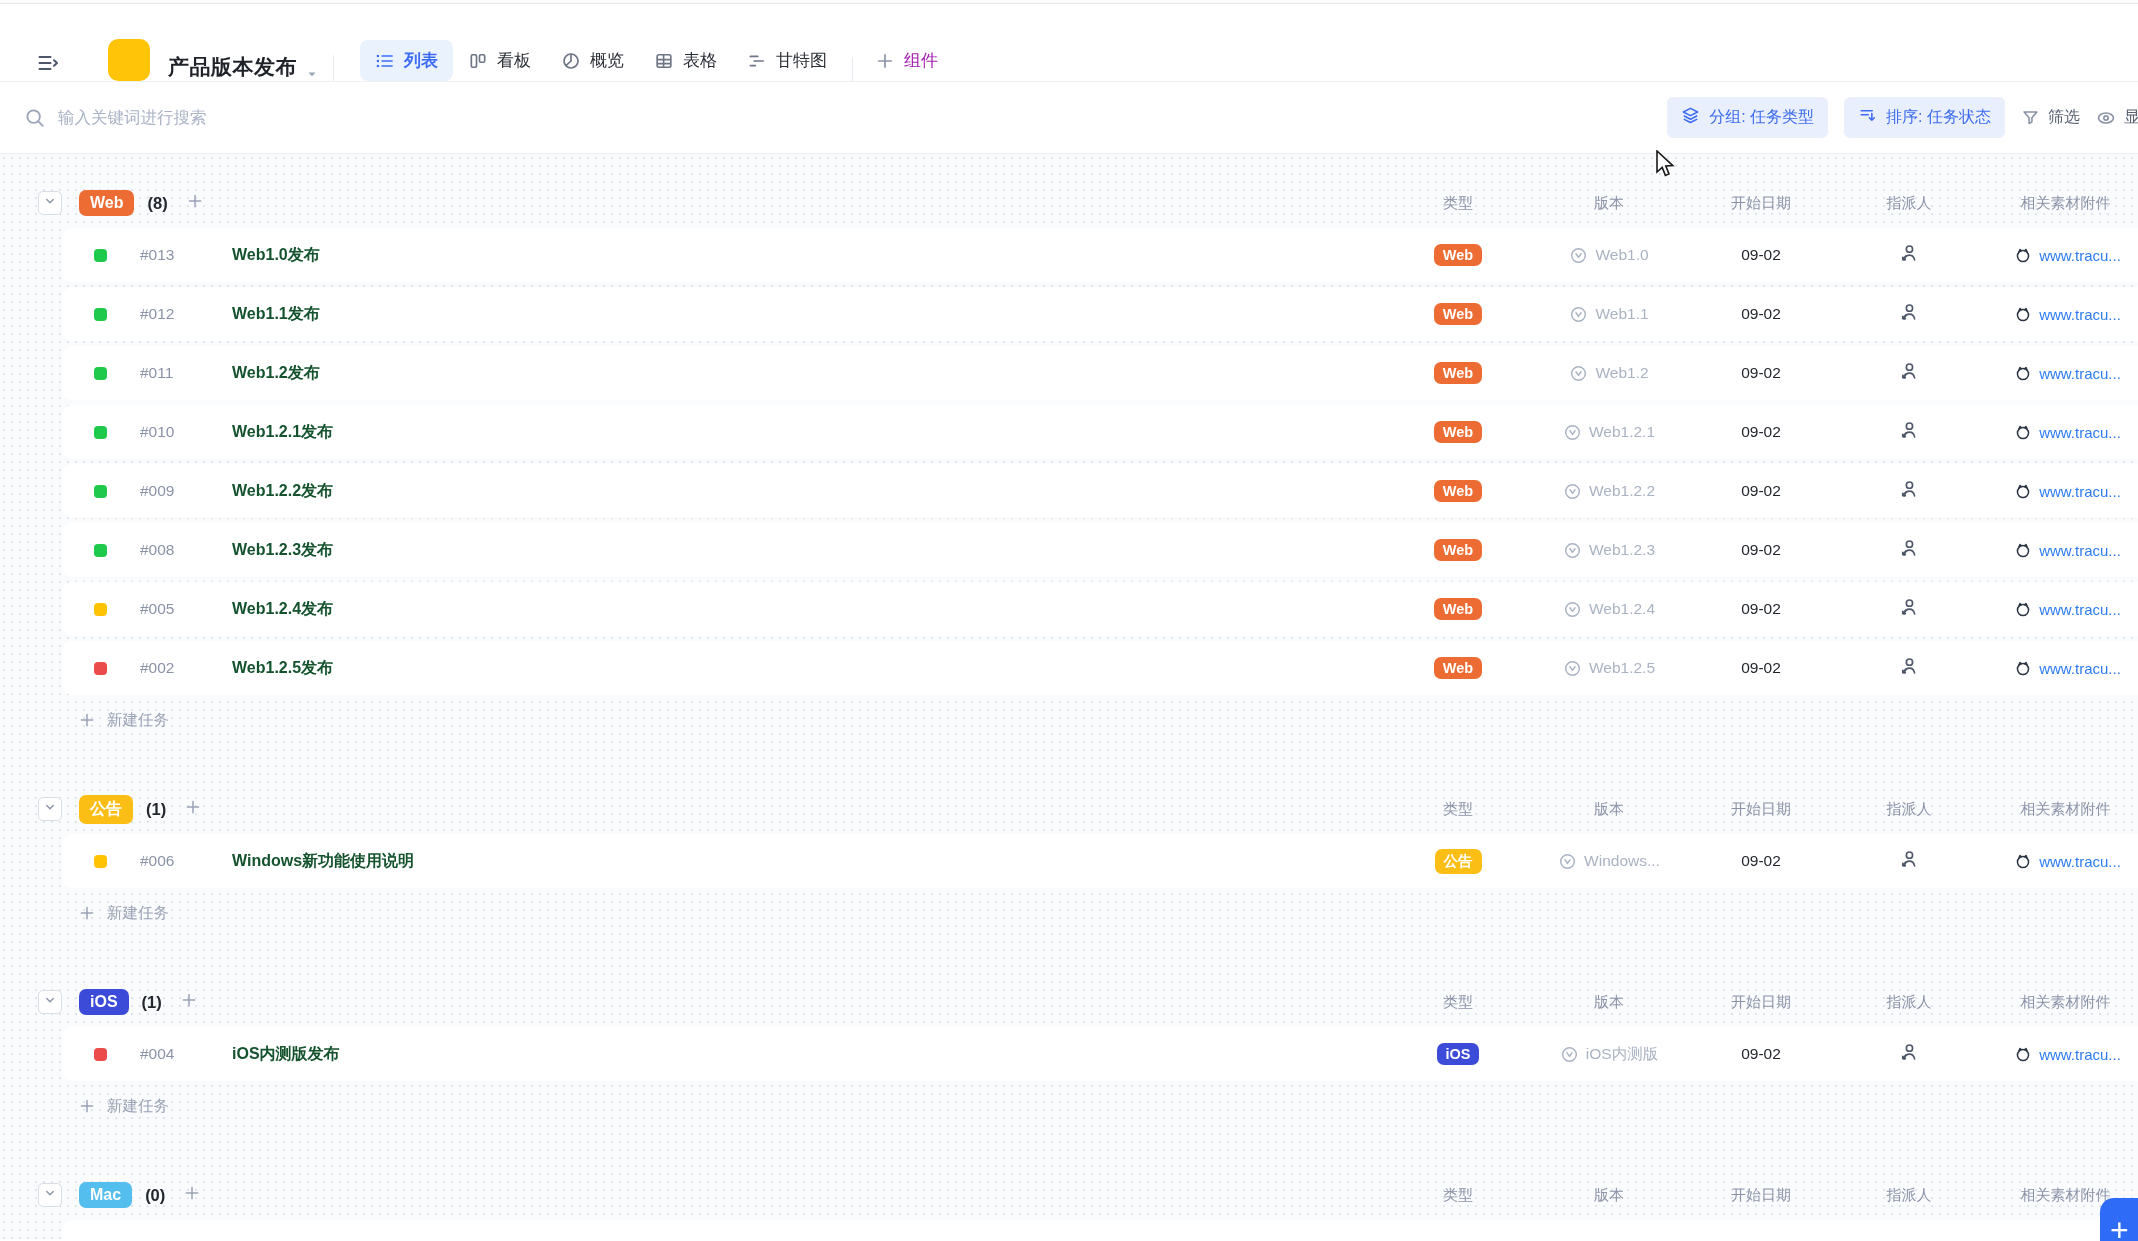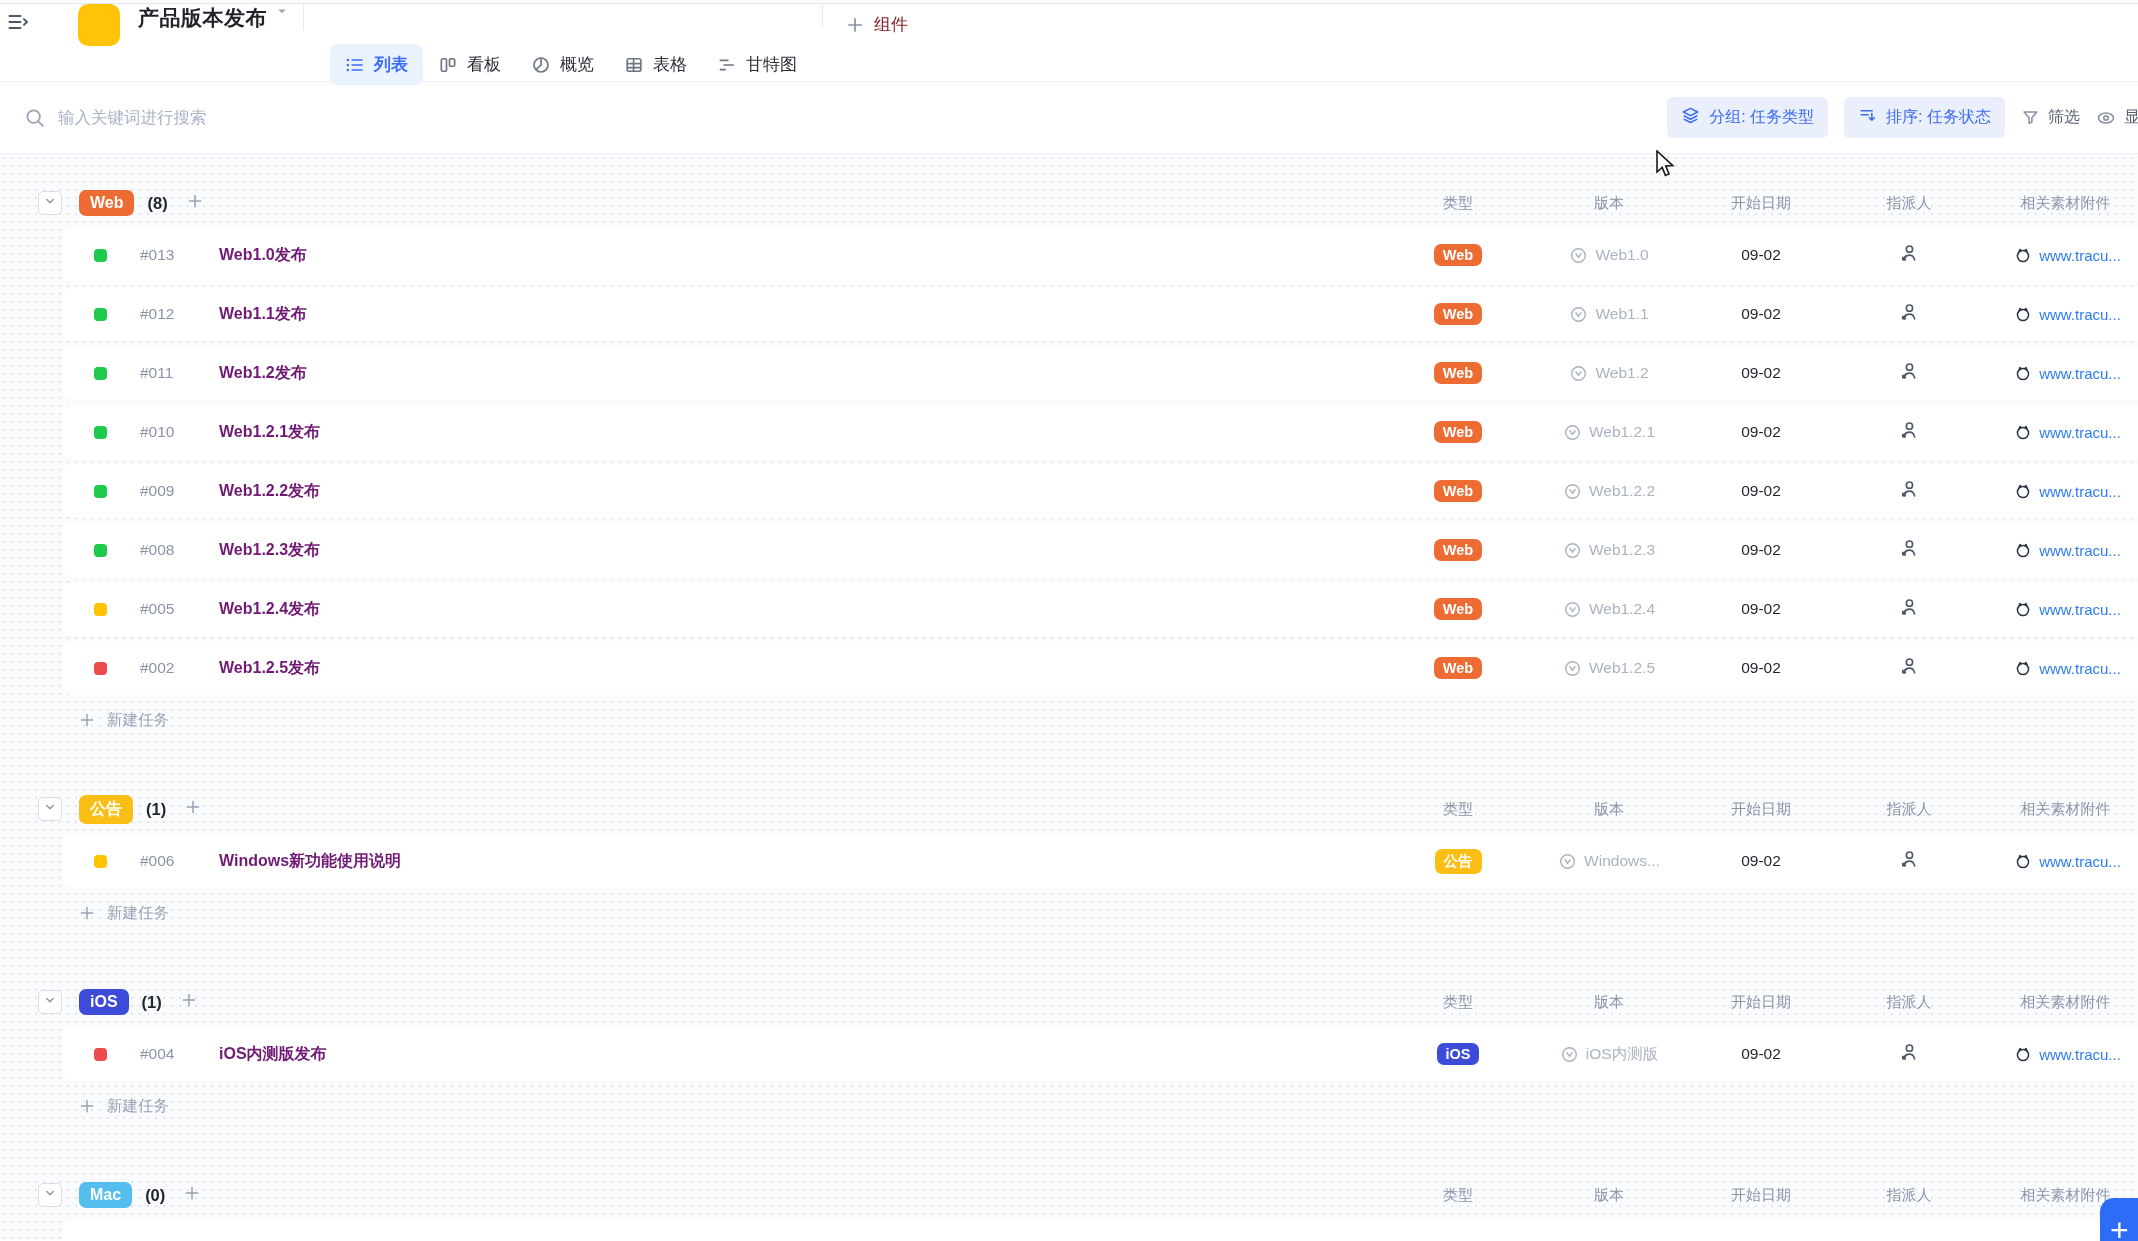--- a/index.html
+++ b/index.html
@@ -6,40 +6,40 @@
   html,body { width:2138px; height:1241px; overflow:hidden; }
   body {
     font-family:"Liberation Sans","DejaVu Sans",sans-serif;
     background:#fff; color:#23272f; position:relative;
   }
   .top-strip { height:4px; background:#fbfbfc; border-bottom:1px solid #e4e7ec; }
 
   
   .topbar {
     height:78px; background:#fff; border-bottom:1px solid #eef0f4;
-    display:flex; align-items:flex-start; 
+    display:flex; align-items:flex-end; padding-left:30px;
   }
   .icon-btn { display:flex; align-items:center; justify-content:center; cursor:pointer; color:#4e5769; }
   .collapse-btn { width:36px; height:36px; }
   .logo {
     width:42px; height:42px; border-radius:10px; background:#ffc408; margin-left:42px;
   }
   .proj-title { font-size:21px; font-weight:700; color:#1f2329; margin-left:18px; letter-spacing:.5px; }
   .title-caret { margin-left:8px; color:#9aa3b5; display:flex; }
   .v-div { width:1px; height:26px; background:#e7eaf0; margin:0 14px; }
   .tabs { display:flex; align-items:center; list-style:none; margin-left:12px; }
   .tab {
     display:flex; align-items:center; gap:9px; font-size:17px; color:#2b2f36;
     padding:9px 15px; border-radius:8px; cursor:pointer; white-space:nowrap;margin-top:40px;
   }
   .tab .t-ic { color:#6e7685; display:flex; }
   .tab.active { background:#eaf2fe; color:#3d6df5; font-weight:600; }
   .tab.active .t-ic { color:#3d6df5; }
   .tab-sep { width:1px; height:24px; background:#e7eaf0; margin:0 10px; }
-  .add-component { display:flex; align-items:center; gap:9px; font-size:17px; color:#7f1d1d; padding:9px 12px; cursor:pointer; }
+  .add-component { display:flex; align-items:center; gap:9px; font-size:17px; color:#a21caf; padding:9px 12px; cursor:pointer; }
   .add-component .t-ic { color:#8a93a6; display:flex; }
 
   
   .searchbar {
     height:72px; background:#fff; border-bottom:1px solid #eceef3;
     display:flex; align-items:center; padding-left:24px; overflow:hidden;
   }
   .search-wrap { display:flex; align-items:center; gap:12px; flex:1 1 auto; }
   .search-icon { color:#9aa3b8; display:flex; }
   .search-input {
@@ -81,21 +81,21 @@
   }
   .group-count { margin-left:13px; font-size:16.5px; font-weight:700; color:#23272e; }
   .group-add { margin-left:18px; color:#9aa3b5; display:flex; cursor:pointer; }
 
   .task-card {
     margin-left:62px; height:54px; background:#fff; border-radius:10px 0 0 10px;
     display:flex; align-items:center; position:relative; margin-bottom:5px; cursor:pointer;
   }
   .status-dot { width:13px; height:13px; border-radius:4px; margin-left:32px; flex:0 0 auto; cursor:pointer; }
   .task-id { margin-left:33px; width:60px; font-size:15.5px; color:#8b93a8; flex:0 0 auto; }
-  .task-title { margin-left:19px; font-size:16px; font-weight:600; color:#701a75; white-space:nowrap; }
+  .task-title { margin-left:32px; font-size:16px; font-weight:600; color:#14532d; white-space:nowrap; }
   .type-badge { color:#fff; font-weight:700; font-size:14.5px; padding:3px 9px; border-radius:7px; white-space:nowrap; }
   .ver-cell { gap:7px; color:#aab3c2; font-size:15.5px; white-space:nowrap; }
   .ver-cell .t-ic { display:flex; color:#aab3c2; }
   .date-cell { font-size:15.5px; color:#1f232b; font-weight:500; }
   .assignee-cell { color:#aab3c2; cursor:pointer; }
   .attach-cell { gap:7px; font-size:15px; color:#2e7cf2; white-space:nowrap; cursor:pointer; justify-content:center; padding-left:4px; }
   .attach-cell .t-ic { color:#2b3442; display:flex; }
   .attach-cell .attach-text { text-decoration:none; color:#2e7cf2; }
 
   .new-task-row {

